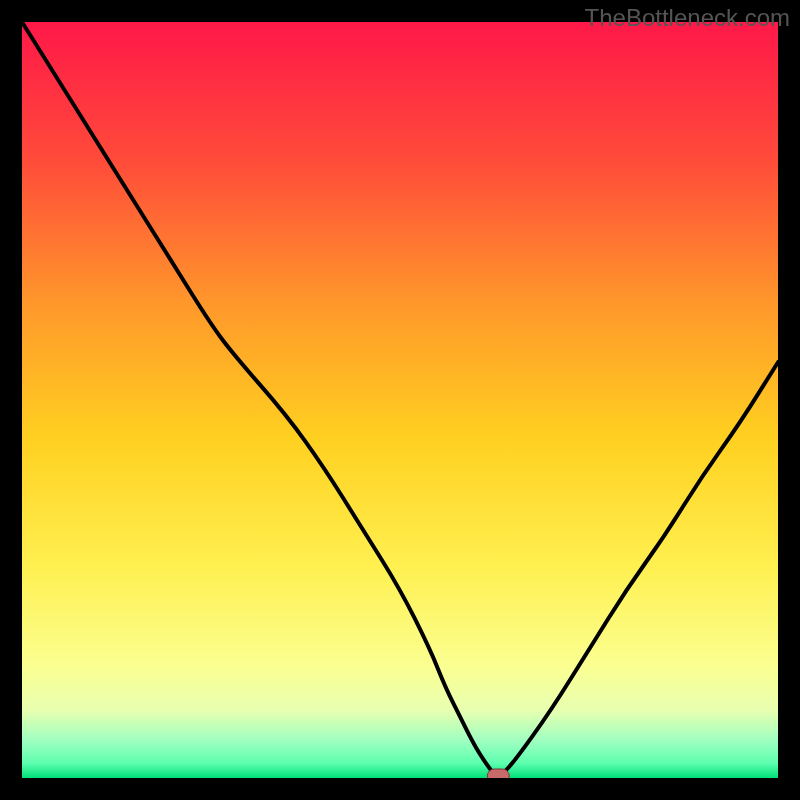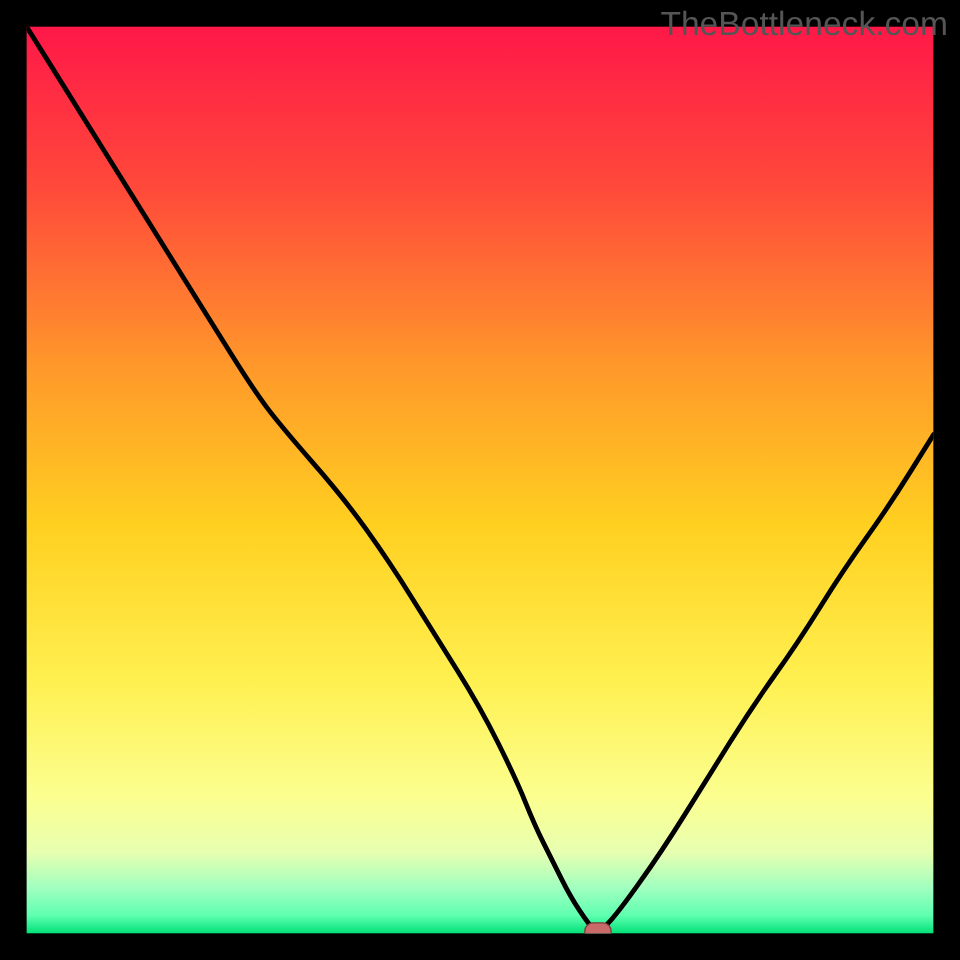--- a/index.html
+++ b/index.html
@@ -15,21 +15,21 @@
     width: 800px;
     height: 800px;
     background: #000;
   }
   .watermark {
     position: absolute;
     top: 4px;
     right: 10px;
     color: #555;
     font-family: Arial, Helvetica, sans-serif;
-    font-size: 28px;
+    font-size: 24px;
     font-weight: 500;
     z-index: 10;
   }
   .plot-area {
     position: absolute;
     left: 22px;
     top: 22px;
     width: 756px;
     height: 756px;
   }

